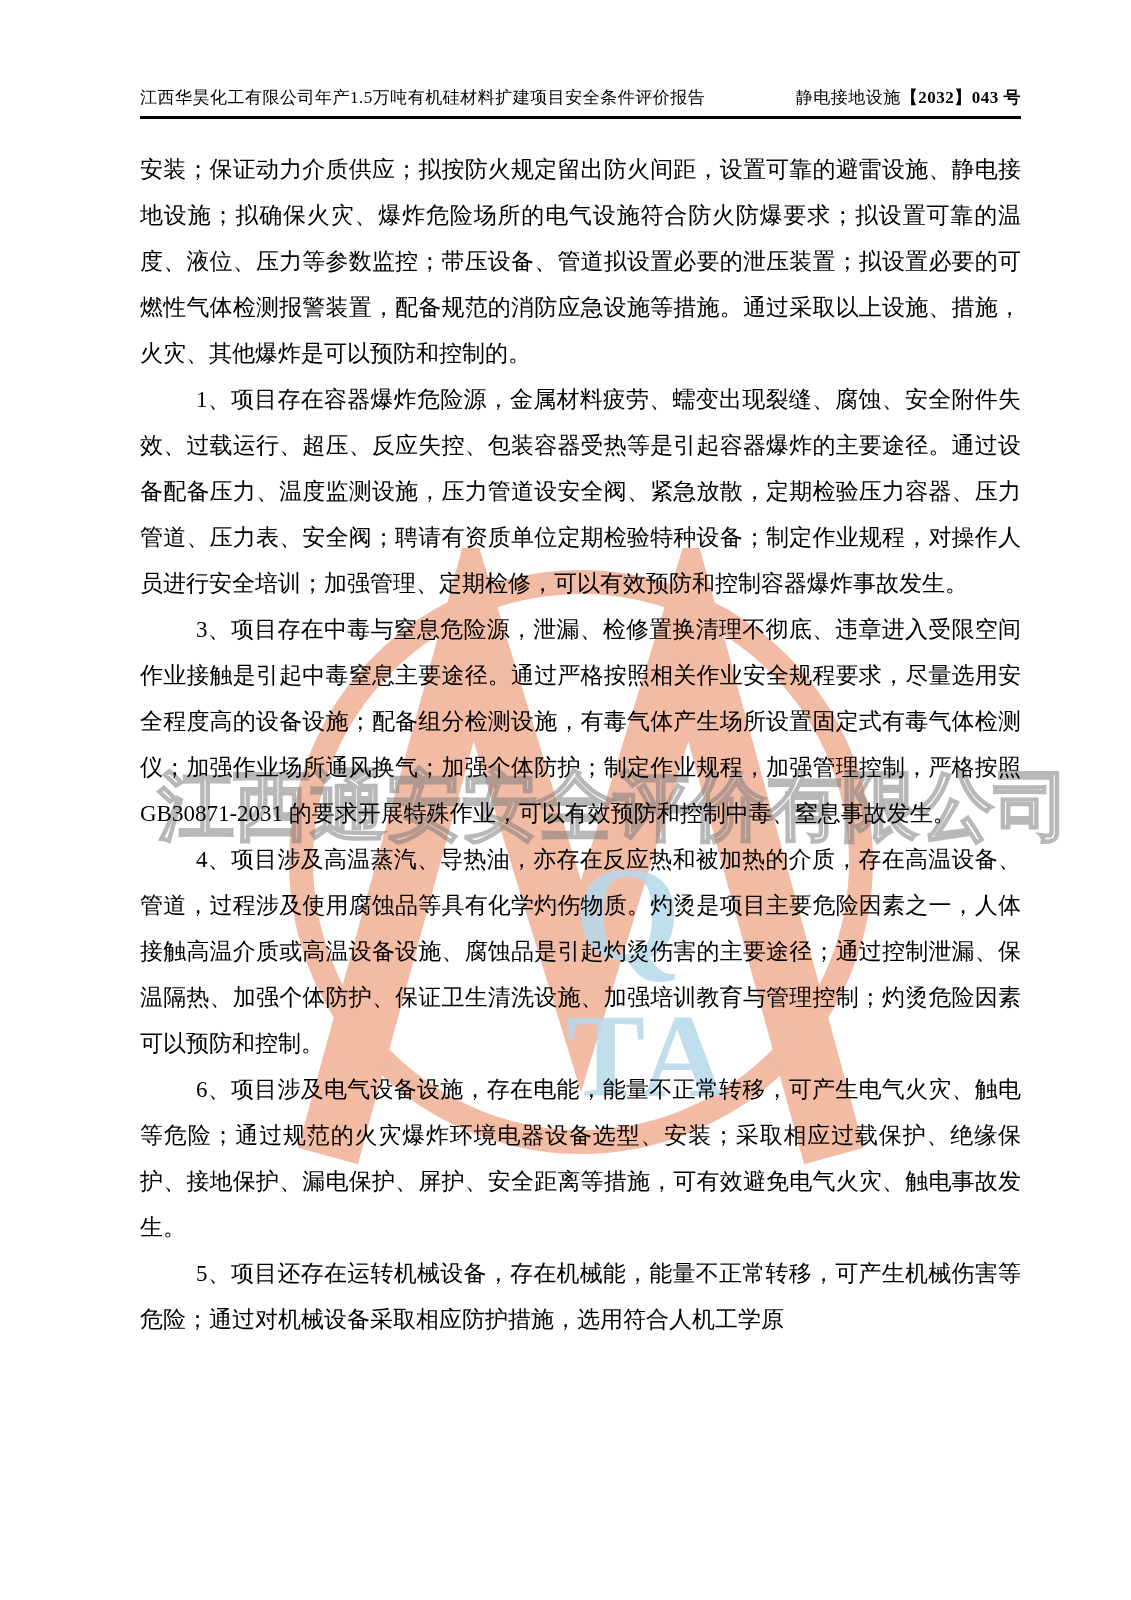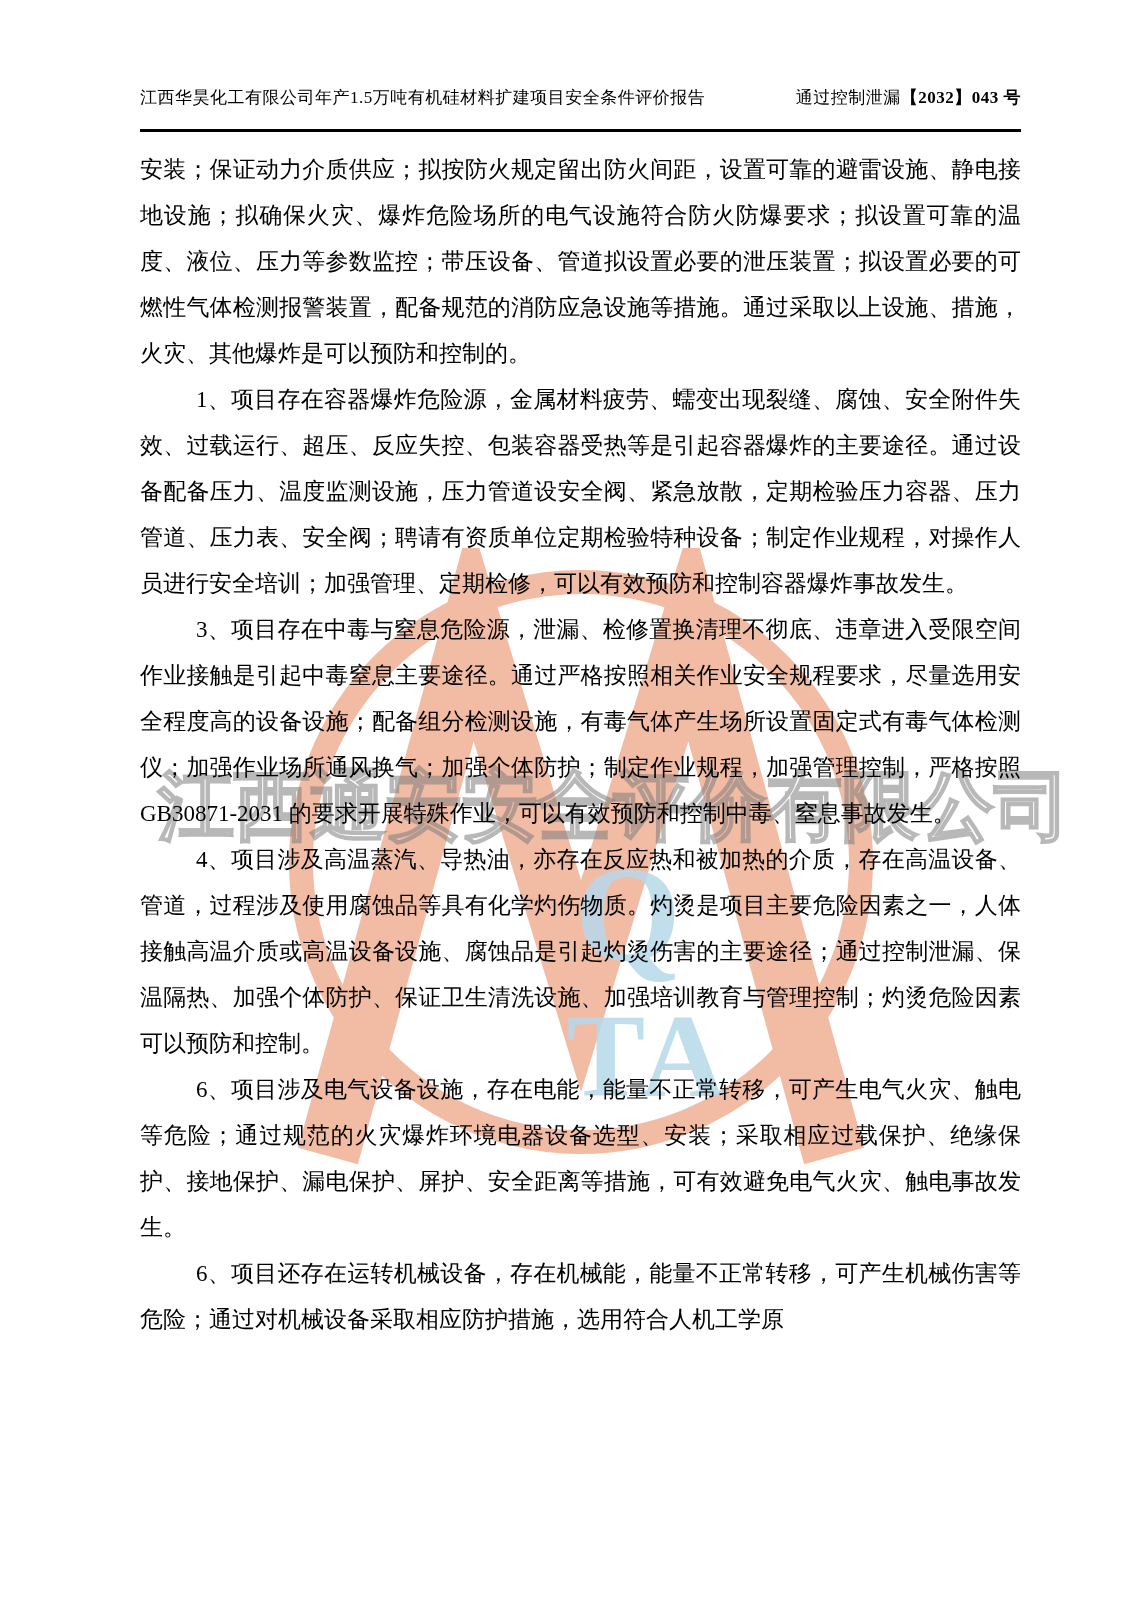--- a/index.html
+++ b/index.html
@@ -18,21 +18,21 @@
   .header {
     position: absolute;
     left: 140px;
     right: 110px;
     top: 86px;
     display: flex;
     justify-content: space-between;
     align-items: flex-end;
     font-size: 17px;
     letter-spacing: 0.5px;
-    padding-bottom: 20px;
+    padding-bottom: 7px;
     border-bottom: 3px solid #000;
     z-index: 2;
   }
   .header .doc-no { white-space: nowrap; }
   .header .doc-no .bold { font-weight: bold; }
 
   
   .wm-layer { position: absolute; inset: 0; z-index: 0; }
   .wm-logo { position: absolute; left: 270px; top: 548px; }
   .wm-company {
@@ -90,26 +90,26 @@
         <span>有</span>
         <span>限</span>
         <span>公</span>
         <span>司</span>
       </div>
   </div>
 
   <div class="header">
     <span class="title">江西华昊化工有限公司年产1.5万吨有机硅材料扩建项目安全条件评价报告</span>
     <span class="doc-no">
-      <span>通过控制泄漏</span><span class="bold">【2032】043</span><span class="bold"> 号</span>
+      <span>静电接地设施</span><span class="bold">【2032】043</span><span class="bold"> 号</span>
     </span>
   </div>
 
   <div class="body-text" id="body-text">
       <p class="">安装；保证动力介质供应；拟按防火规定留出防火间距，设置可靠的避雷设施、静电接地设施；拟确保火灾、爆炸危险场所的电气设施符合防火防爆要求；拟设置可靠的温度、液位、压力等参数监控；带压设备、管道拟设置必要的泄压装置；拟设置必要的可燃性气体检测报警装置，配备规范的消防应急设施等措施。通过采取以上设施、措施，火灾、其他爆炸是可以预防和控制的。</p>
       <p class="indent">1、项目存在容器爆炸危险源，金属材料疲劳、蠕变出现裂缝、腐蚀、安全附件失效、过载运行、超压、反应失控、包装容器受热等是引起容器爆炸的主要途径。通过设备配备压力、温度监测设施，压力管道设安全阀、紧急放散，定期检验压力容器、压力管道、压力表、安全阀；聘请有资质单位定期检验特种设备；制定作业规程，对操作人员进行安全培训；加强管理、定期检修，可以有效预防和控制容器爆炸事故发生。</p>
       <p class="indent">3、项目存在中毒与窒息危险源，泄漏、检修置换清理不彻底、违章进入受限空间作业接触是引起中毒窒息主要途径。通过严格按照相关作业安全规程要求，尽量选用安全程度高的设备设施；配备组分检测设施，有毒气体产生场所设置固定式有毒气体检测仪；加强作业场所通风换气；加强个体防护；制定作业规程，加强管理控制，严格按照 GB30871-2031 的要求开展特殊作业，可以有效预防和控制中毒、窒息事故发生。</p>
       <p class="indent">4、项目涉及高温蒸汽、导热油，亦存在反应热和被加热的介质，存在高温设备、管道，过程涉及使用腐蚀品等具有化学灼伤物质。灼烫是项目主要危险因素之一，人体接触高温介质或高温设备设施、腐蚀品是引起灼烫伤害的主要途径；通过控制泄漏、保温隔热、加强个体防护、保证卫生清洗设施、加强培训教育与管理控制；灼烫危险因素可以预防和控制。</p>
       <p class="indent">6、项目涉及电气设备设施，存在电能，能量不正常转移，可产生电气火灾、触电等危险；通过规范的火灾爆炸环境电器设备选型、安装；采取相应过载保护、绝缘保护、接地保护、漏电保护、屏护、安全距离等措施，可有效避免电气火灾、触电事故发生。</p>
-      <p class="indent">6、项目还存在运转机械设备，存在机械能，能量不正常转移，可产生机械伤害等危险；通过对机械设备采取相应防护措施，选用符合人机工学原</p>
+      <p class="indent">5、项目还存在运转机械设备，存在机械能，能量不正常转移，可产生机械伤害等危险；通过对机械设备采取相应防护措施，选用符合人机工学原</p>
     </div>
 
 </div>
 
 </body></html>

